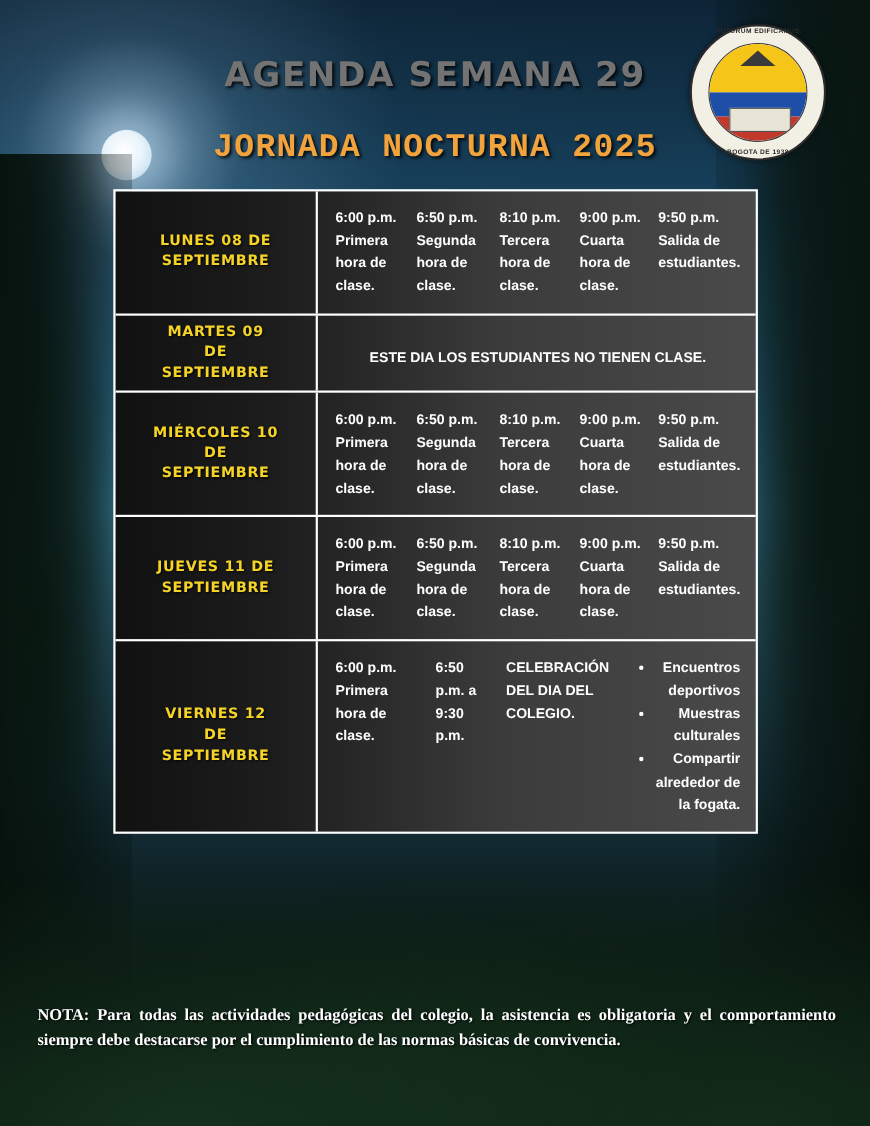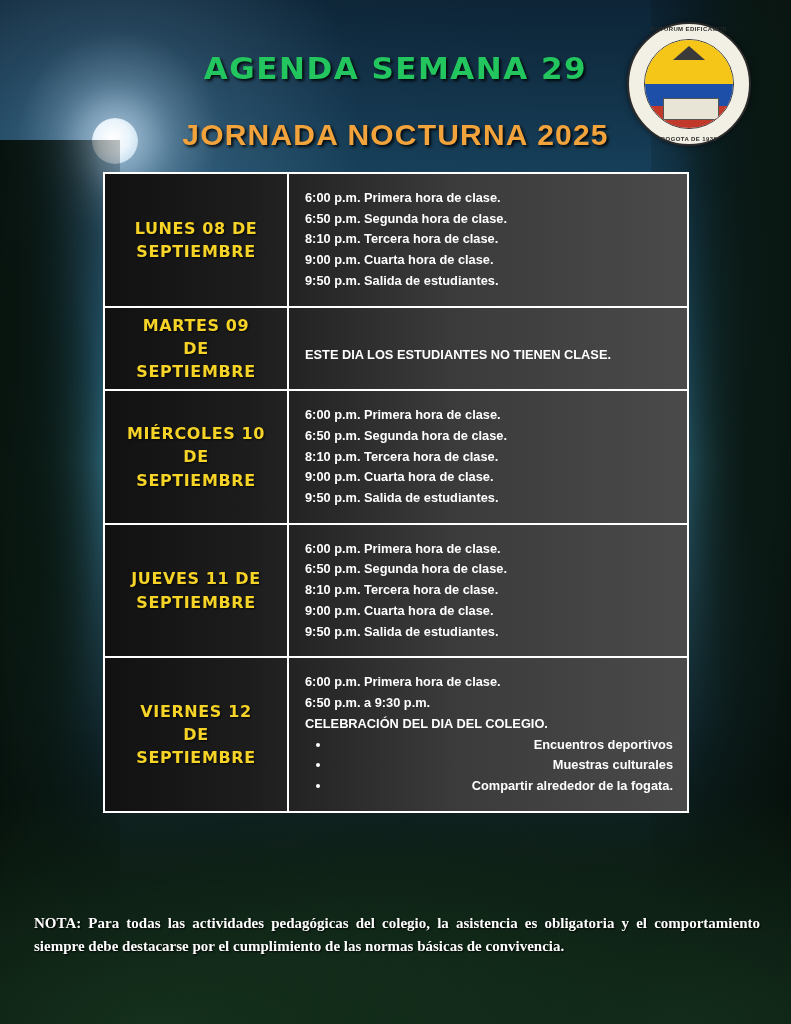--- a/index.html
+++ b/index.html
@@ -65,34 +65,34 @@
     position: absolute;
     left: 0; top: 0; width: 791px; height: 172px;
   }
   .title-main {
     position: absolute;
     left: 0; top: 50px; width: 791px;
     text-align: center;
     font-size: 31px;
     font-weight: bold;
     letter-spacing: 1.5px;
-    color: #22c55e;
+    color: #737373;
     text-shadow: 2px 2px 3px rgba(0,0,0,0.85);
     font-family: "DejaVu Sans", sans-serif;
   }
   .title-sub {
     position: absolute;
     left: 0; top: 118px; width: 791px;
     text-align: center;
     font-size: 30px;
     font-weight: bold;
     letter-spacing: 1.2px;
     color: #f2a33c;
     text-shadow: 2px 2px 3px rgba(0,0,0,0.85);
-    font-family: Liberation Sans, sans-serif;
+    font-family: Liberation Mono, monospace;
   }
   .crest {
     position: absolute;
     right: 40px; top: 22px;
     width: 124px; height: 124px;
   }
   .crest-ring {
     position: absolute; inset: 0;
     border-radius: 50%;
     background: #f2efe4;
@@ -156,34 +156,35 @@
     box-sizing: border-box;
     display: flex;
     align-items: center;
     justify-content: center;
     padding: 6px 8px;
   }
   .day-label {
     text-align: center;
     color: #f5d327;
     font-weight: bold;
-    font-size: 16px;
+    font-size: 13px;
     line-height: 1.45;
     letter-spacing: 0.6px;
     text-shadow: 1px 1px 2px rgba(0,0,0,0.8);
     font-family: "DejaVu Sans", sans-serif;
     white-space: pre-line;
   }
   .detail-cell {
     flex: 1 1 auto;
     box-sizing: border-box;
     padding: 14px 14px 14px 16px;
     display: flex;
-    flex-direction: column;
+    flex-direction: row;
     justify-content: center;
+    gap: 16px;
   }
   .detail-line {
     color: #ffffff;
     font-size: 12.8px;
     font-weight: bold;
     line-height: 1.62;
     font-family: "Liberation Sans", sans-serif;
   }
   .detail-line.spacer-top { margin-top: 14px; }
   .bullets {

